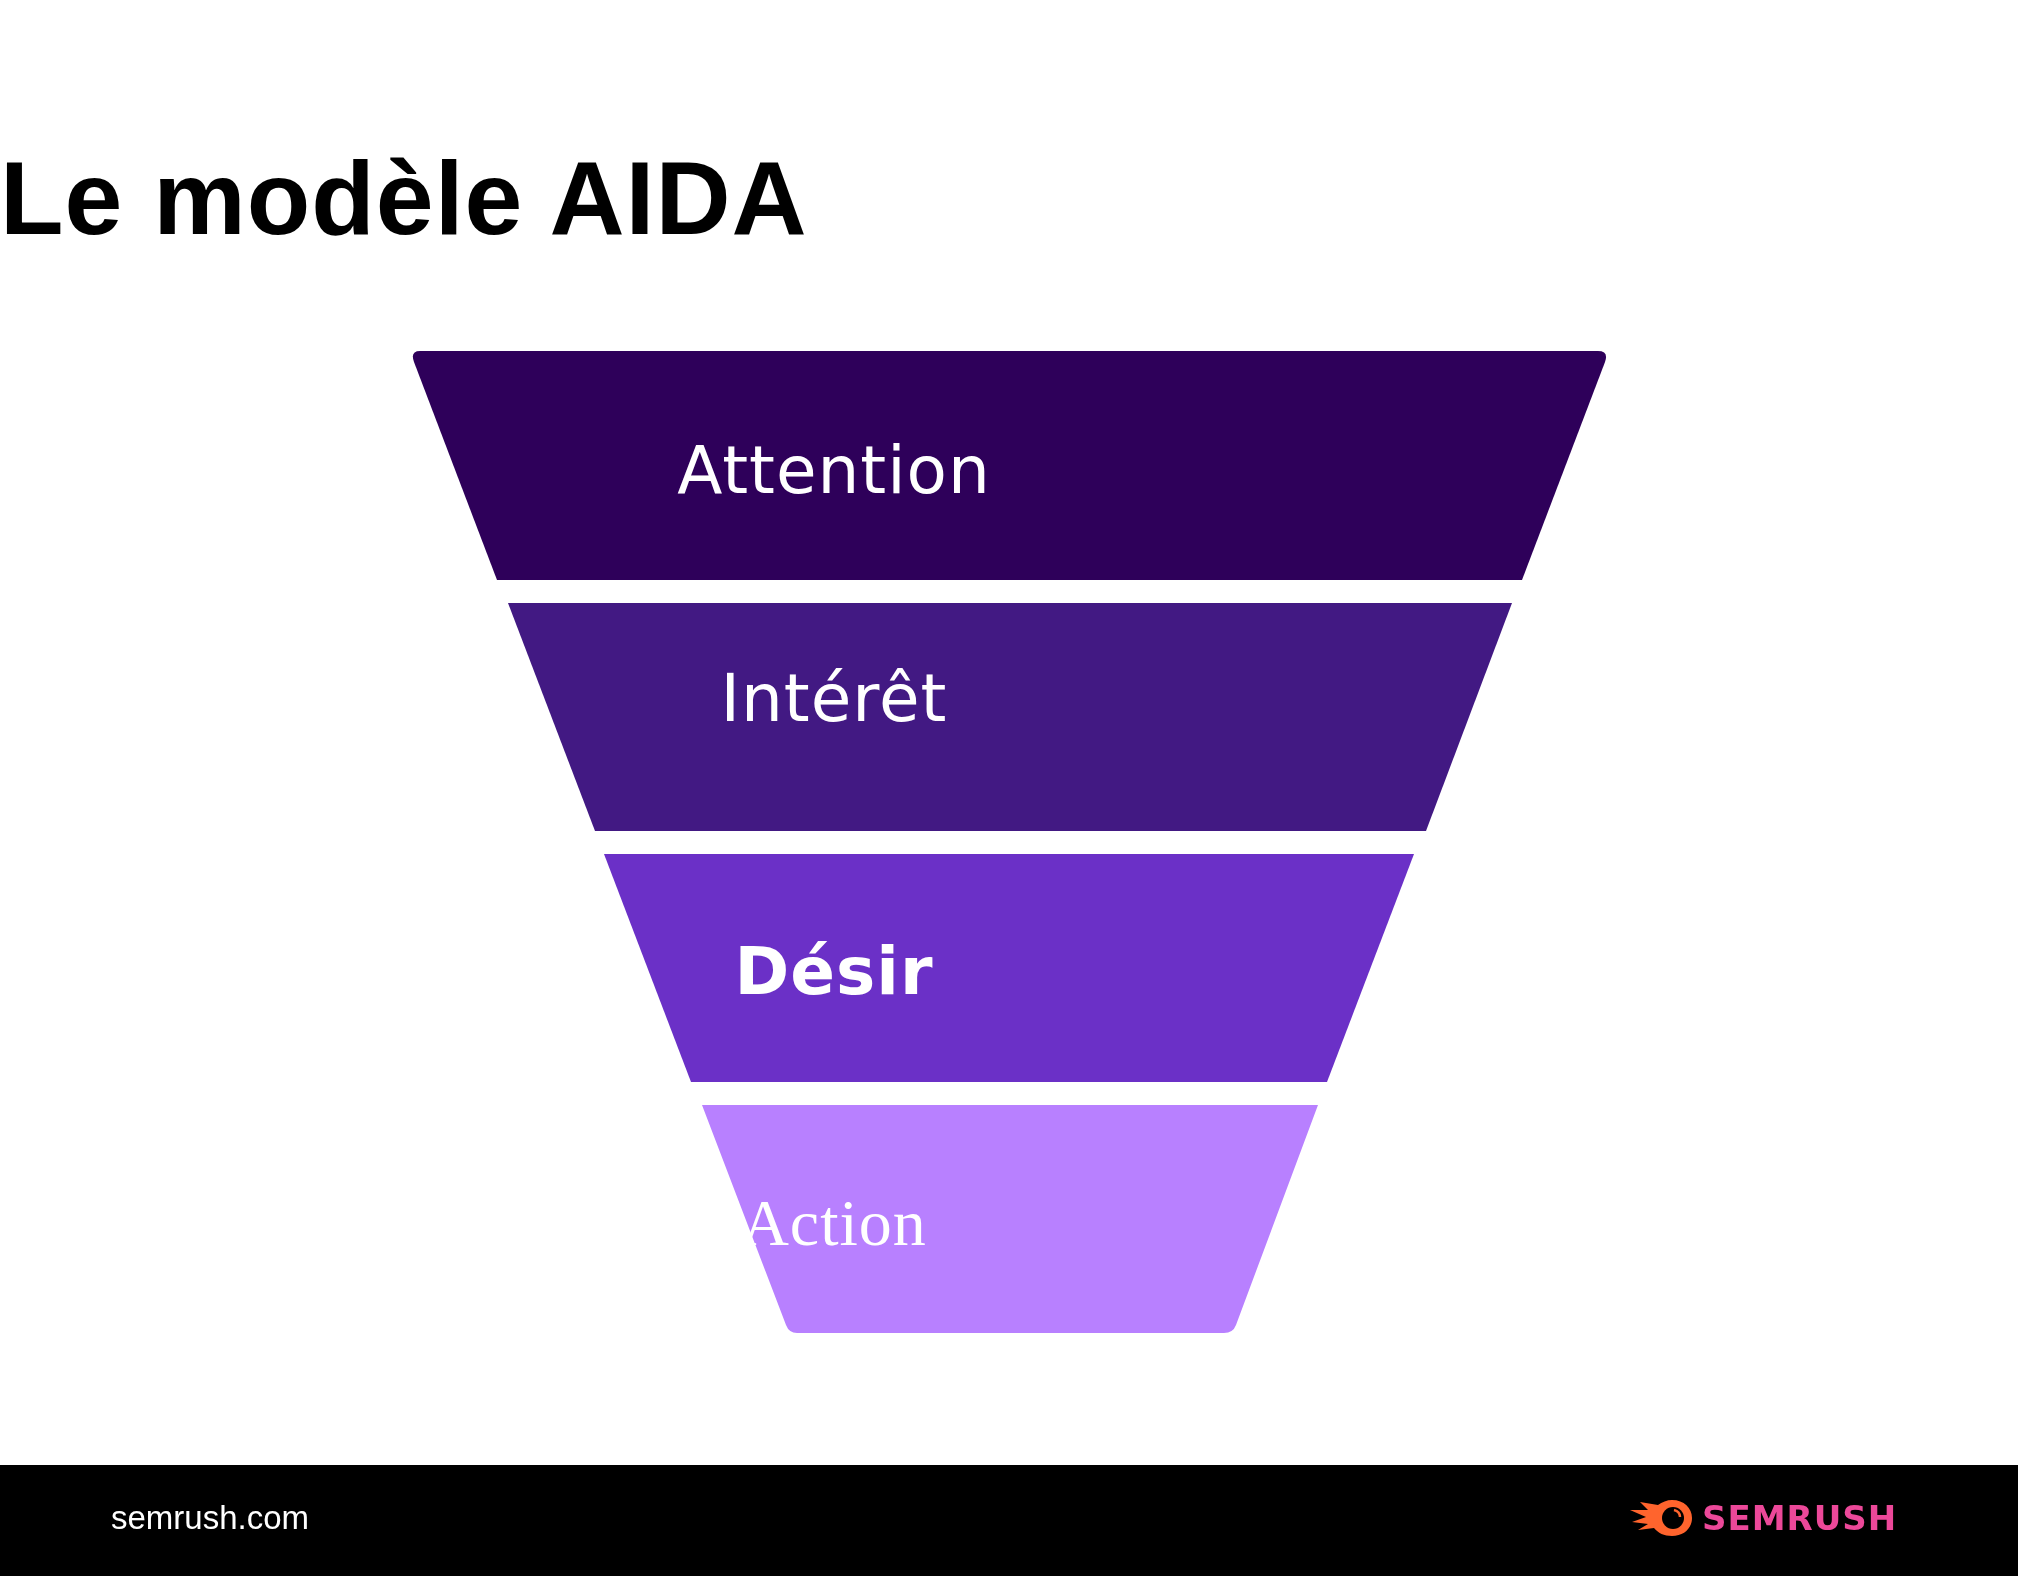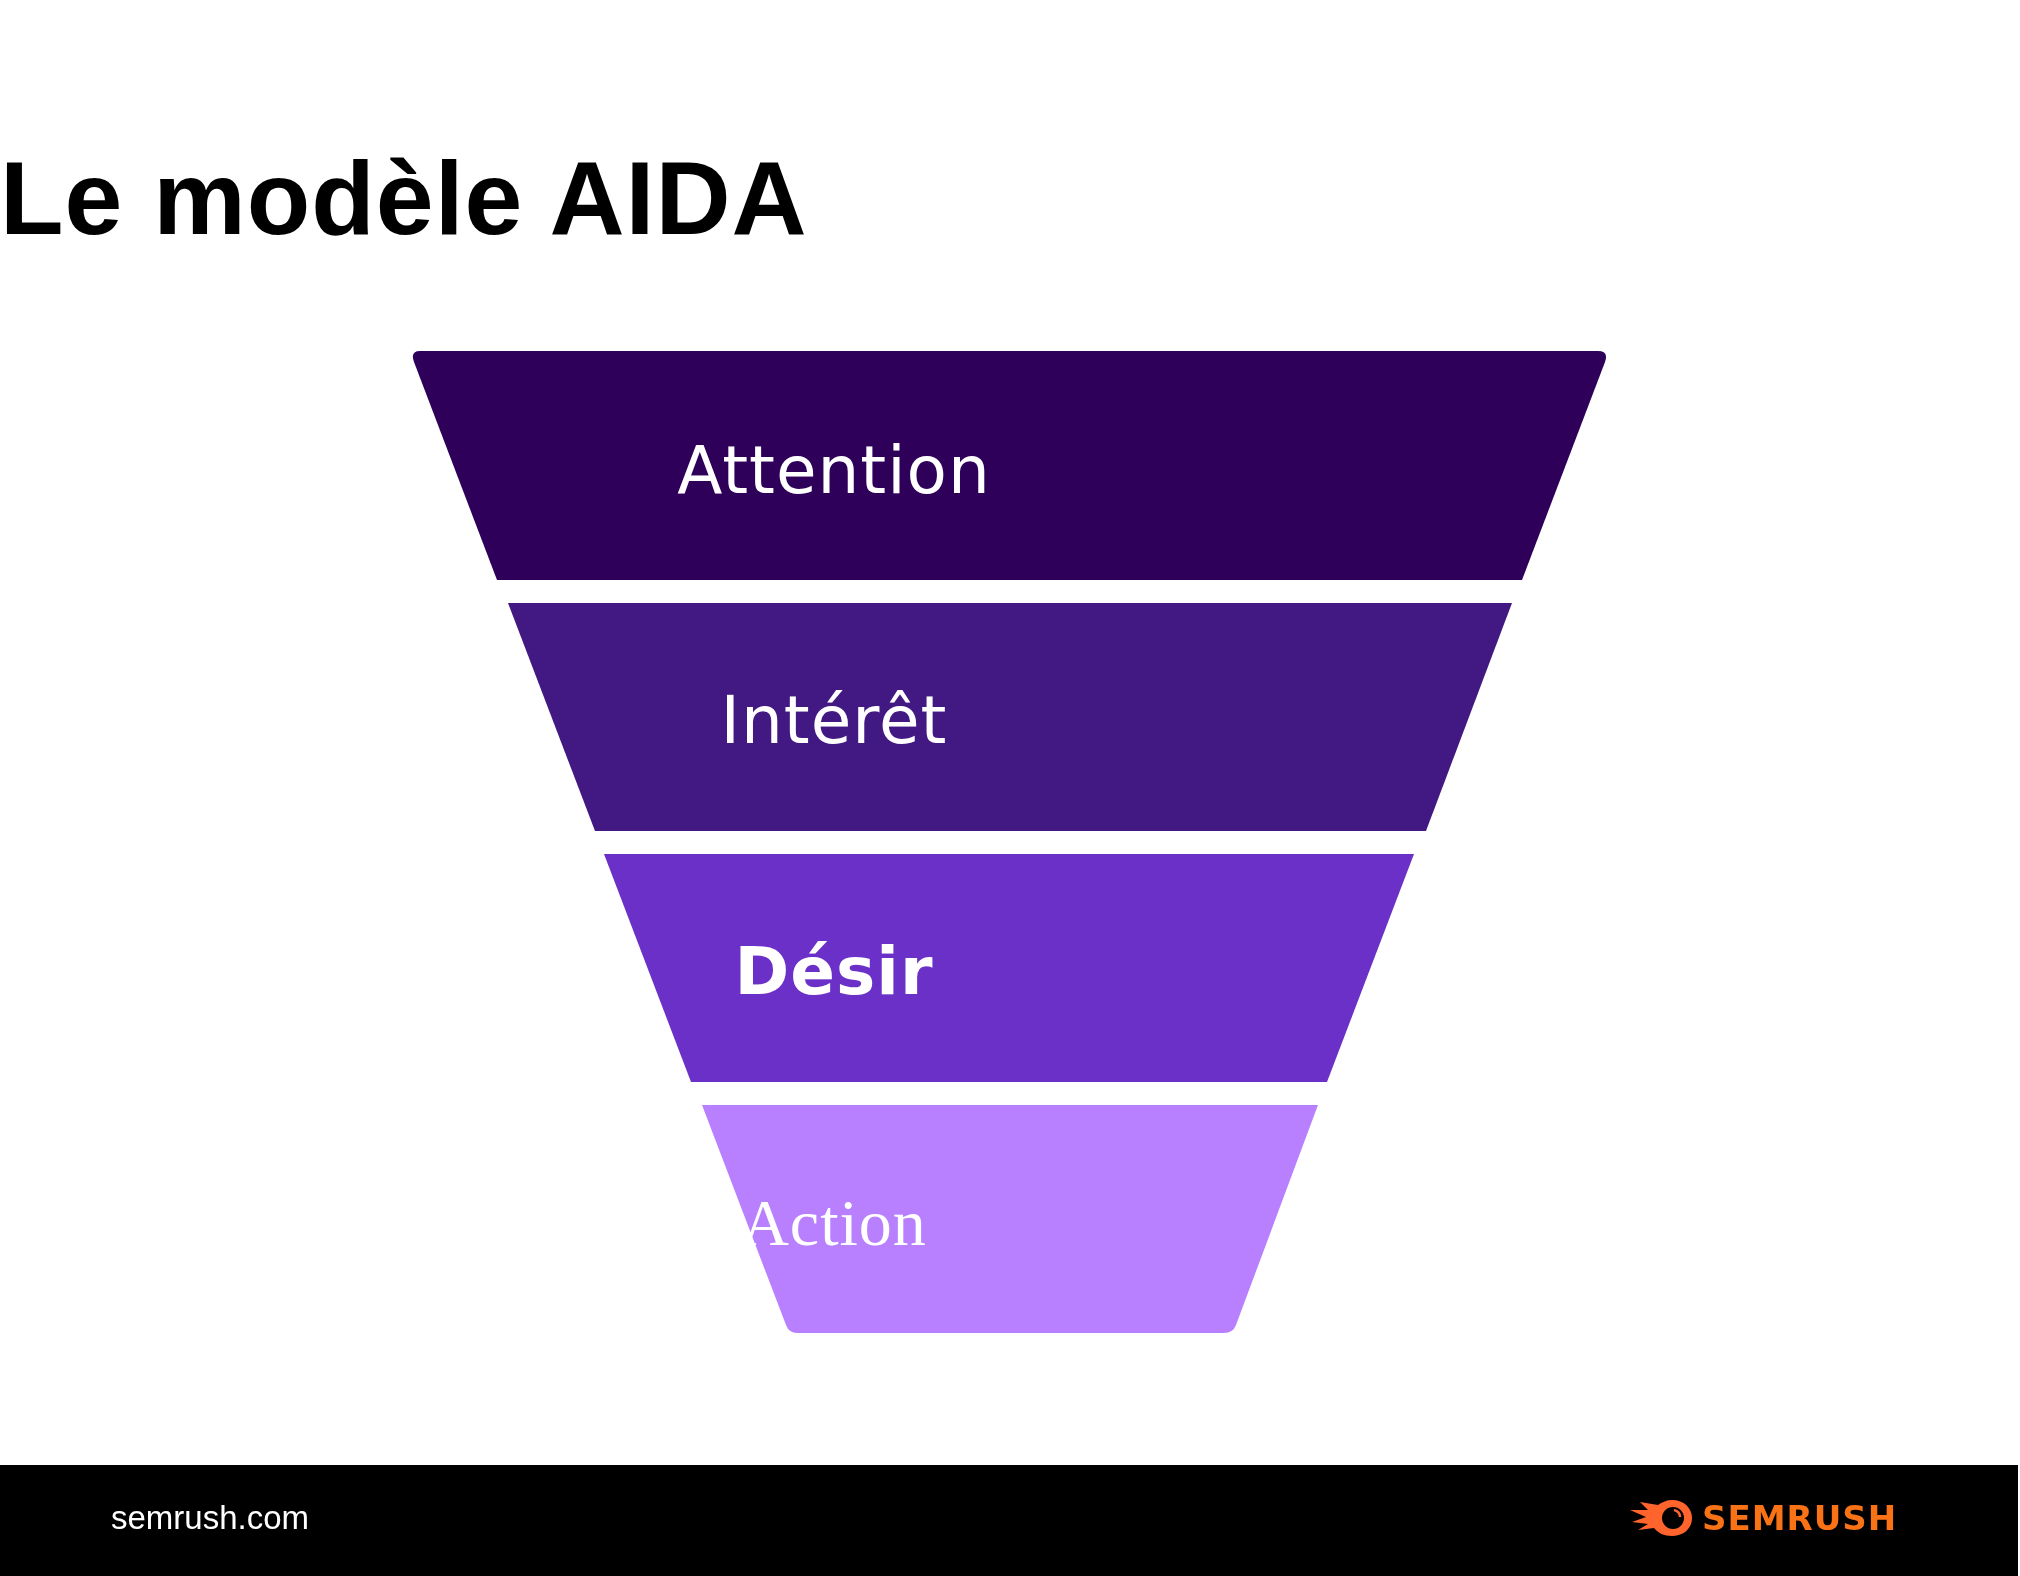--- a/index.html
+++ b/index.html
@@ -74,38 +74,38 @@
     .brand-icon {
       width: 66px;
       height: 40px;
       margin-right: 8px;
     }
     .brand-name {
       font-family: "DejaVu Sans", sans-serif;
       font-weight: 700;
       font-size: 34px;
       line-height: 40px;
-      color: #f97316;
+      color: #ec4899;
       letter-spacing: 1px;
     }
   </style>
 </head>
 <body>
 
 <div class="title">Le modèle AIDA</div>
 
 <svg class="funnel" viewBox="0 0 2020 1460" width="2020" height="1460" xmlns="http://www.w3.org/2000/svg">
   <path d="M 420 351 L 1598 351 Q 1609 351 1605 362 L 1522 580 L 497 580 L 414 362 Q 410 351 420 351 Z" fill="#2E005A"></path>
   <path d="M 508 603 L 1512 603 L 1426 831 L 595 831 Z" fill="#421983"></path>
   <path d="M 604 854 L 1414 854 L 1327 1082 L 691 1082 Z" fill="#6B30C7"></path>
   <path d="M 702 1105 L 1318 1105 L 1236 1325 Q 1233 1333 1224 1333 L 797 1333 Q 789 1333 786 1325 Z" fill="#B880FF"></path>
 </svg>
 
 <div class="band-label" style="top:431px;">Attention</div>
-<div class="band-label" style="top:681px;text-align:center;">Intérêt</div>
+<div class="band-label" style="top:659px;text-align:center;">Intérêt</div>
 <div class="band-label" style="top:932px;font-weight:bold;">Désir</div>
 <div class="band-label" style="top:1183px;font-family:Liberation Serif, serif;">Action</div>
 
 <div class="footer">
   <div class="footer-url">semrush.com</div>
   <div class="brand">
     <svg class="brand-icon" viewBox="0 0 66 40" xmlns="http://www.w3.org/2000/svg">
       <path fill="#FF642D" d="M44 2 C56 2 64 10 64 20 C64 30 56 38 44 38 C36 38 30 35 26 30 L10 32 L20 26 L4 24 L18 19 L2 12 L20 12 L12 4 L30 7 C34 4 39 2 44 2 Z"></path>
       <circle cx="45" cy="20" r="11" fill="#000000"></circle>
       <path fill="none" stroke="#FF642D" stroke-width="2.5" d="M46 12 C50 13 52 16 52 19"></path>

